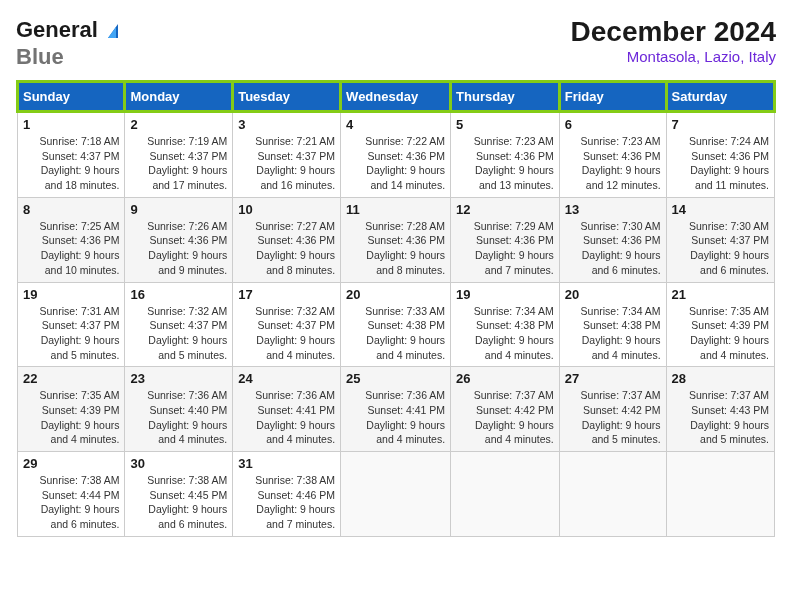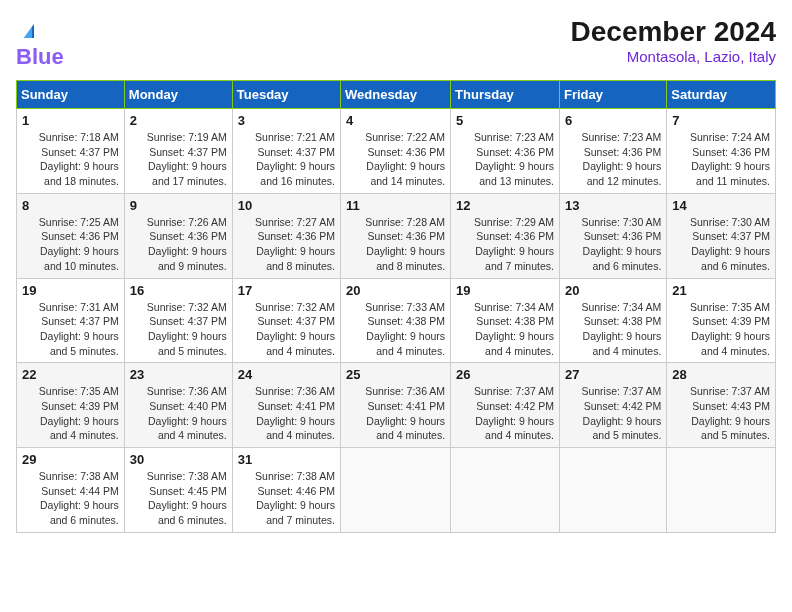--- a/index.html
+++ b/index.html
@@ -43,21 +43,21 @@
       width: 100%;
       border-collapse: collapse;
     }
     .calendar th {
       background: #1565c0;
       color: #fff;
       font-size: 13px;
       font-weight: bold;
       padding: 6px 4px;
       text-align: left;
-      border: 1px solid #84cc16;
+      border: 3px solid #84cc16;
     }
     .calendar td {
       vertical-align: top;
       border: 1px solid #ccc;
       padding: 4px 5px;
       width: 113px;
       min-height: 80px;
       background: #fff;
     }
     .calendar tr:nth-child(even) td {
@@ -79,29 +79,30 @@
     .empty-cell {
       background: #f9f9f9 !important;
     }
   </style>
 </head>
 <body>
 
 <div class="header">
   <div class="logo">
     <div class="logo-row">
+      <span style="font-size:22px;font-weight:bold;color:#1a1a1a;">General</span>
       <span style="display:inline-block;margin-left:4px;margin-top:2px;">
         <svg width="22" height="22" viewBox="0 0 22 22">
           <polygon points="4,20 14,20 14,6" fill="#1565c0"></polygon>
           <polygon points="4,20 12,20 12,9" fill="#42a5f5"></polygon>
         </svg>
       </span>
     </div>
     <div>
-      <span style="font-size:22px;font-weight:bold;color:#8b5cf6;">Blue</span>
+      <span style="font-size:22px;font-weight:bold;color:#737373;">Blue</span>
     </div>
   </div>
   <div class="title-section">
     <div class="month-title">December 2024</div>
     <div class="location">Montasola, Lazio, Italy</div>
   </div>
 </div>
 
 <table class="calendar">
   <thead>

